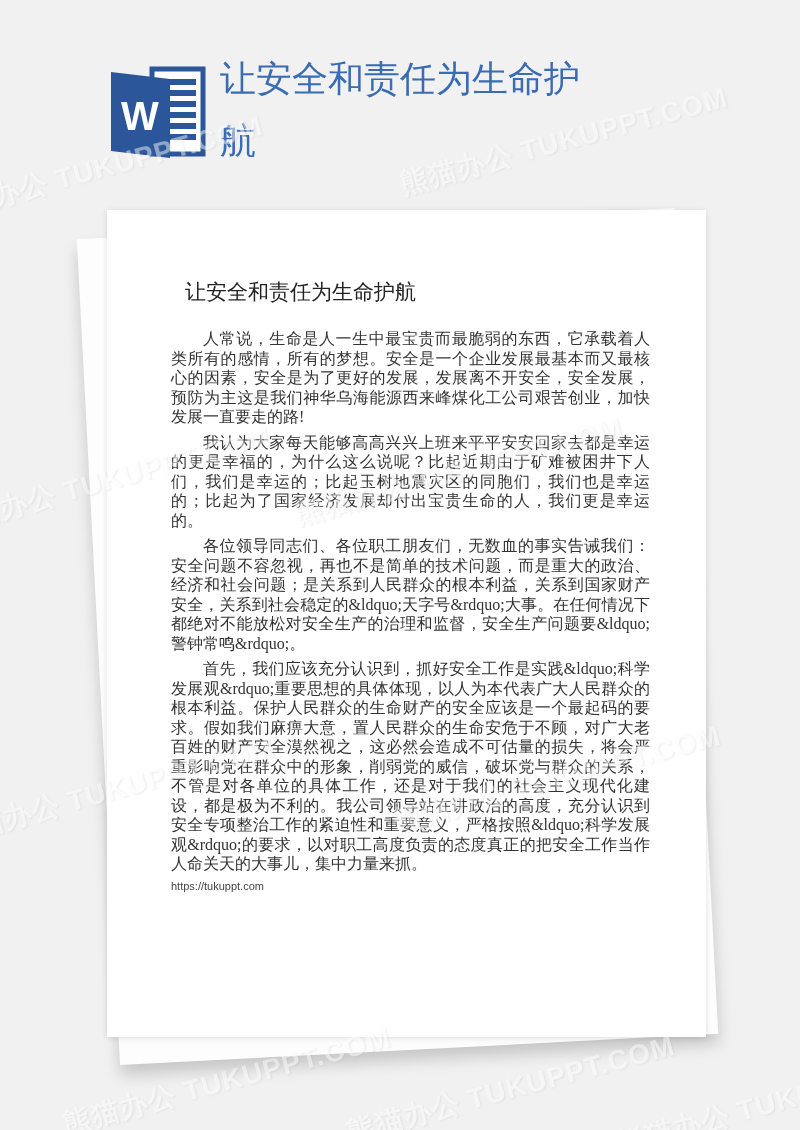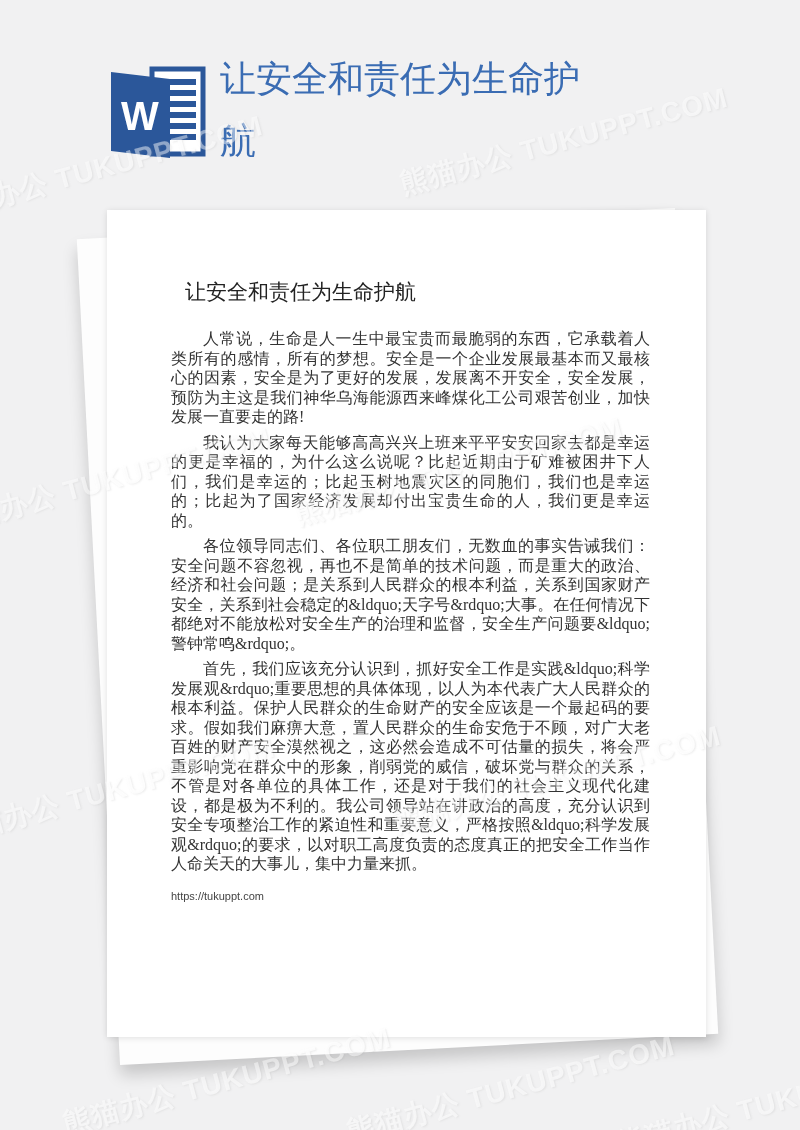--- a/index.html
+++ b/index.html
@@ -46,21 +46,21 @@
   }
   .doc-body p{
     margin:0 0 6px 0;
     font-size:16px;line-height:19.5px;
     color:#333;
     text-align:justify;
     text-indent:2em;
     font-family:"Liberation Serif","DejaVu Serif",serif;
   }
   .doc-footer-url{
-    margin-top:16px;
+    margin-top:6px;
     font-size:11px;color:#444;
     font-family:"Liberation Sans", sans-serif;
   }
 
   
   .watermark{
     position:absolute;
     white-space:nowrap;
     font-weight:bold;
     font-size:28px;

